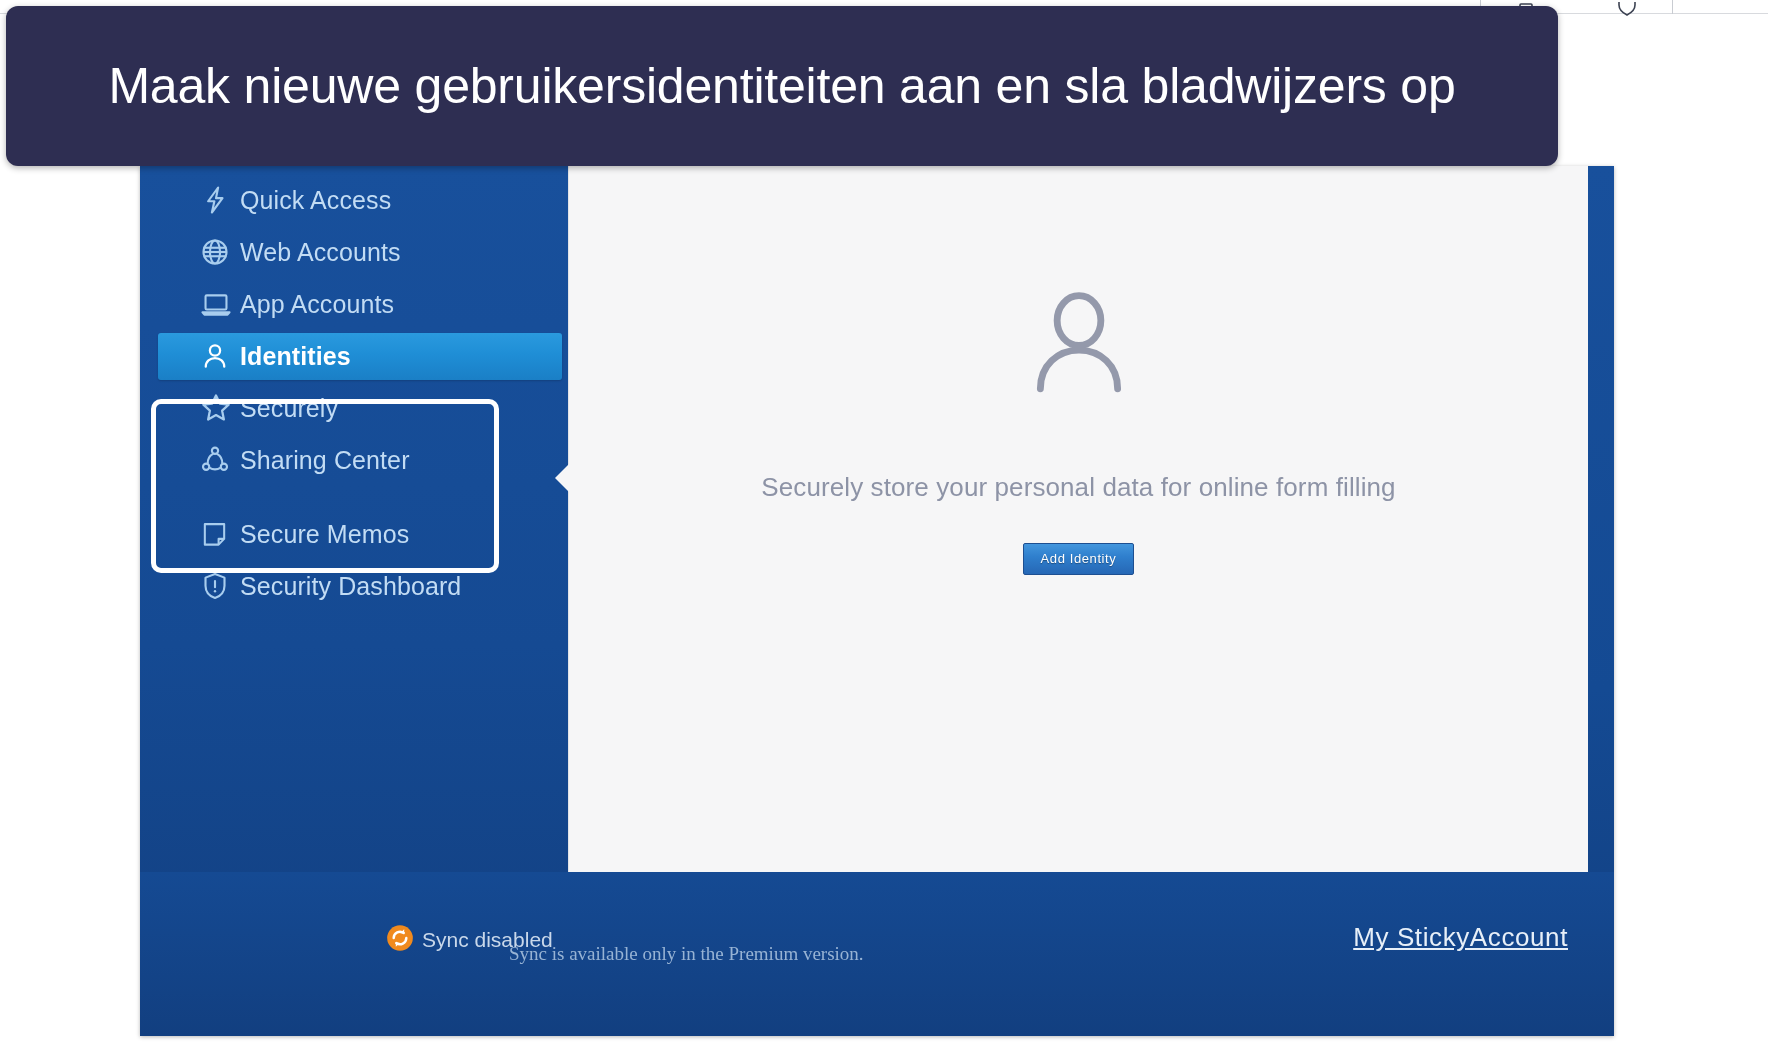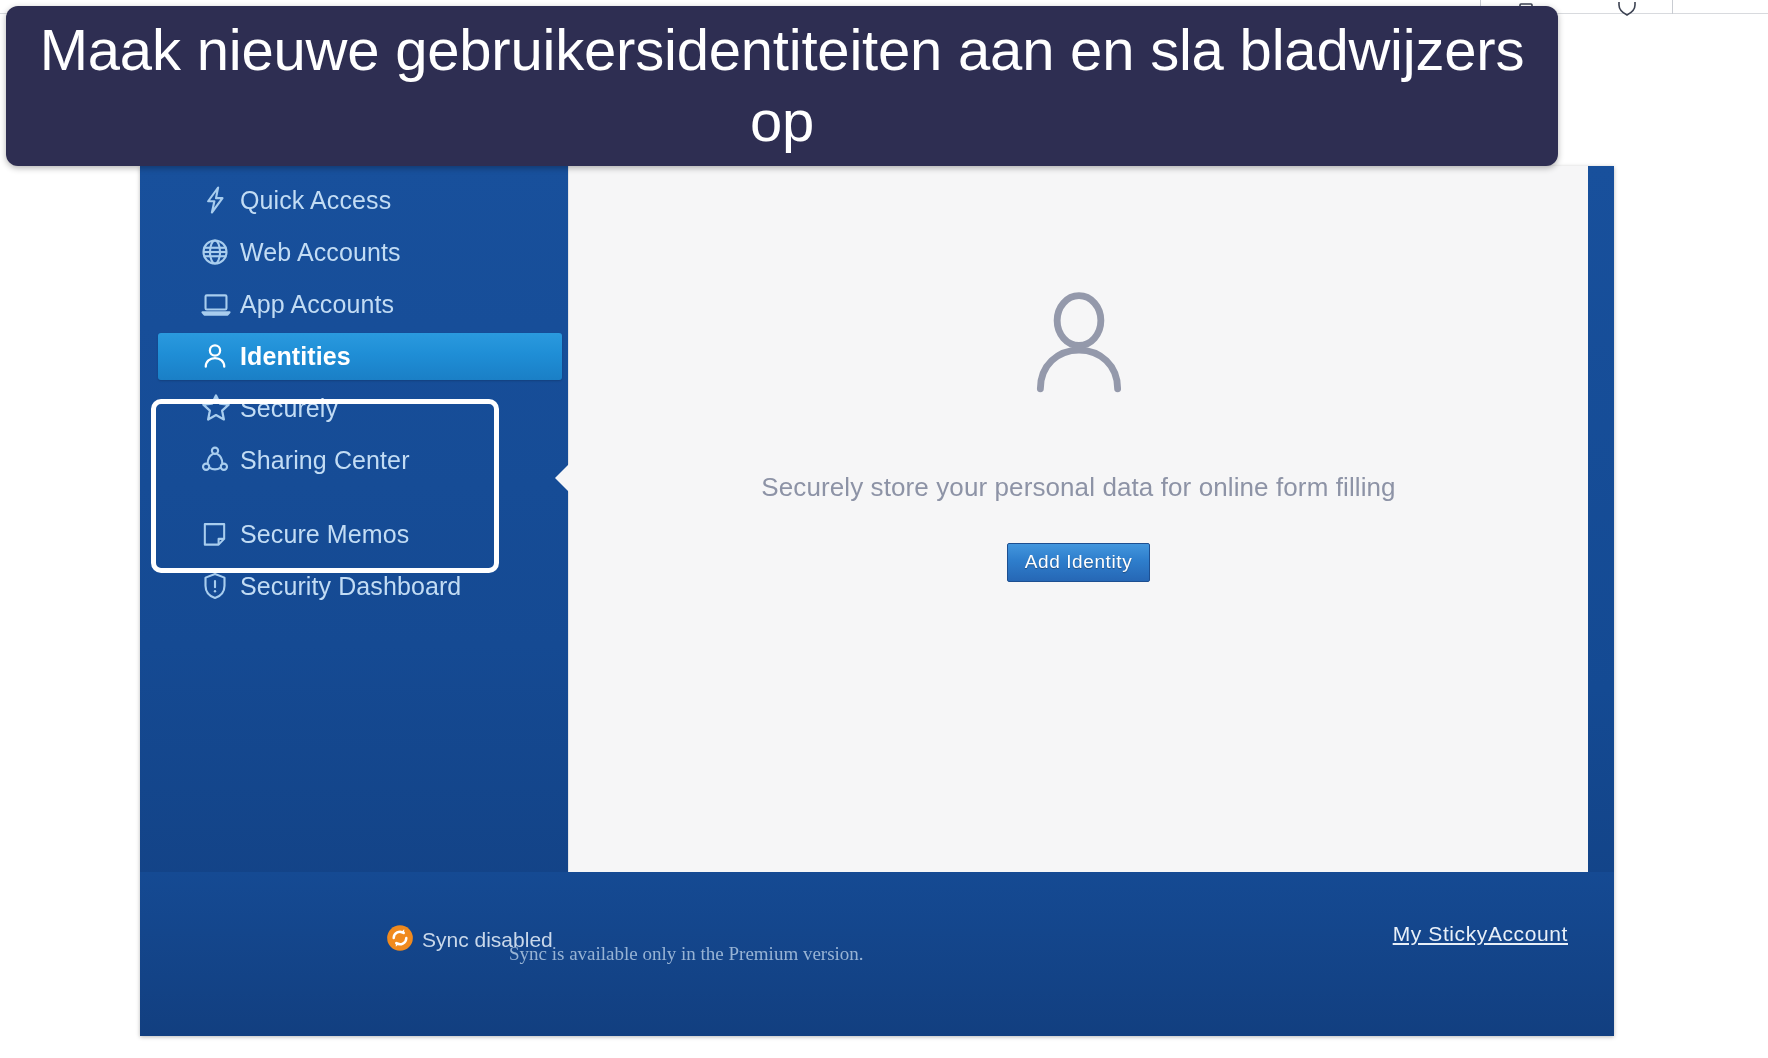--- a/index.html
+++ b/index.html
@@ -91,21 +91,21 @@
     position: absolute; left: 0; right: 0; top: 118px; text-align: center;
   }
   .person-ico { display: block; margin: 0 auto 62px auto; }
   .empty-text {
     font-size: 26px; color: #8d93a6; font-family: "Liberation Sans", sans-serif;
     letter-spacing: .1px;
   }
   .btn-add {
     display: inline-block; margin-top: 40px;
     padding: 7px 17px 8px 17px;
-    font-size: 19px; color: #ffffff;
+    font-size: 13px; color: #ffffff;
     font-family: "Liberation Sans", sans-serif;
     background: linear-gradient(180deg,#4396dd 0%,#2f7fcd 42%,#2667b5 100%);
     border: 1px solid #1d4f91; border-radius: 2px;
     text-shadow: 0 1px 1px rgba(0,0,0,.35);
     letter-spacing: .6px; cursor: pointer;
   }
 
   
   .right-rail {
     position: absolute; left: 1448px; top: 0; width: 26px; height: 870px;
@@ -120,34 +120,34 @@
   .sync-wrap {
     position: absolute; left: 246px; top: 52px; display: flex; align-items: center; gap: 8px;
   }
   .sync-label { font-size: 21px; color: #c9d8ea; font-family: "Liberation Sans", sans-serif; }
   .premium-note {
     position: absolute; left: 369px; top: 54px;
     font-size: 19px; color: #97b3d4; font-family: Liberation Serif, serif; margin-top: 17px;
   }
   .account-link {
     position: absolute; right: 46px; top: 50px;
-    font-size: 21px; color: #e7eff8; text-decoration: underline;
+    font-size: 26px; color: #e7eff8; text-decoration: underline;
     font-family: "Liberation Sans", sans-serif; letter-spacing: .6px; cursor: pointer;
   }
 
   
   .banner {
     position: absolute; left: 6px; top: 6px; width: 1552px; height: 160px;
     background: #2e2e52; border-radius: 12px;
     box-shadow: 0 2px 6px rgba(0,0,0,0.30);
     display: flex; align-items: center; justify-content: center;
     z-index: 50;
   }
   .banner-text {
-    color: #ffffff; font-size: 58px; line-height: 1.22; font-weight: normal;
+    color: #ffffff; font-size: 50px; line-height: 1.22; font-weight: normal;
     text-align: center; font-family: "Liberation Sans", sans-serif;
     padding: 0 24px; letter-spacing: -0.2px;
   }
 </style>
 </head>
 <body>
 
 <div id="root">
 
   <div class="top-strip">

